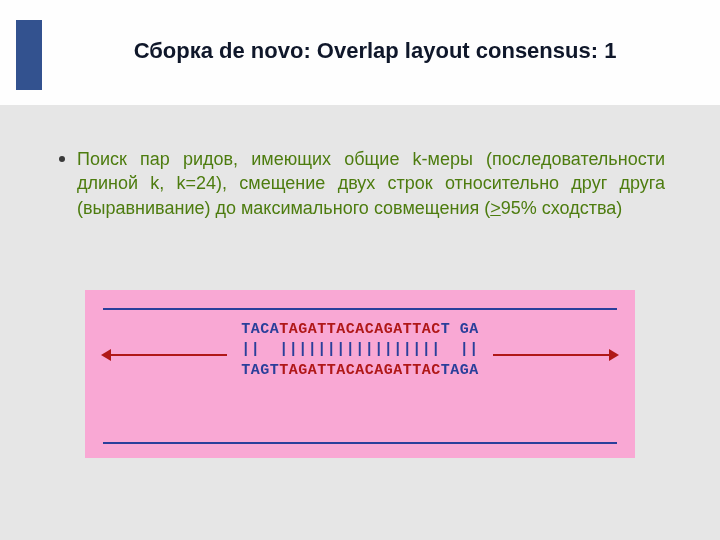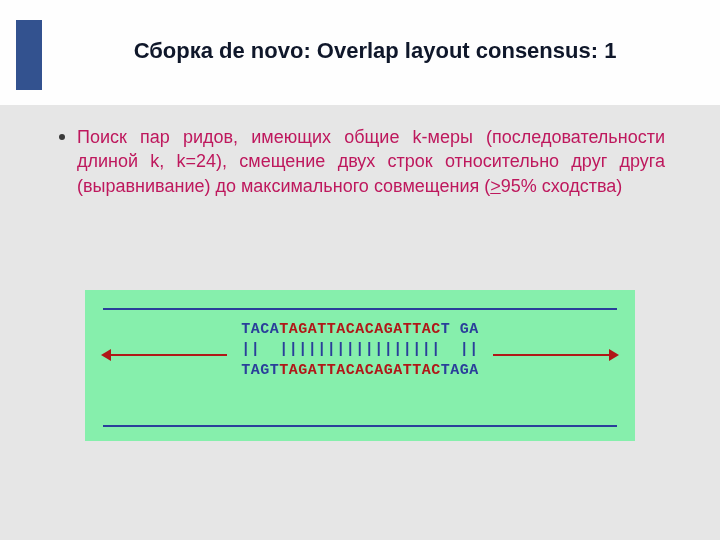--- a/index.html
+++ b/index.html
@@ -51,44 +51,45 @@
   ul.bullets {
     margin: 0;
     padding: 0;
     list-style: none;
   }
   ul.bullets > li {
     position: relative;
     padding-left: 22px;
     font-size: 18px;
     line-height: 1.35;
-    color: #be185d;
+    color: #4d7c0f;
     text-align: justify;
     text-justify: inter-word;
+    margin-top: 22px;
   }
   ul.bullets > li::before {
     content: "";
     position: absolute;
     left: 4px;
     top: 9px;
     width: 6px;
     height: 6px;
     background: #3a3a3a;
     border-radius: 50%;
   }
   .underline-ge {
     text-decoration: underline;
   }
   .figure {
     position: absolute;
     top: 290px;
     left: 85px;
     width: 550px;
-    height: 151px;
-    background: #86efac;
+    height: 168px;
+    background: #f9a8d4;
     box-sizing: border-box;
     padding: 10px 18px 8px 19px;
   }
   .blue-line {
     position: absolute;
     left: 18px;
     right: 18px;
     height: 0;
     border-top: 2px solid #2a3f9a;
   }

